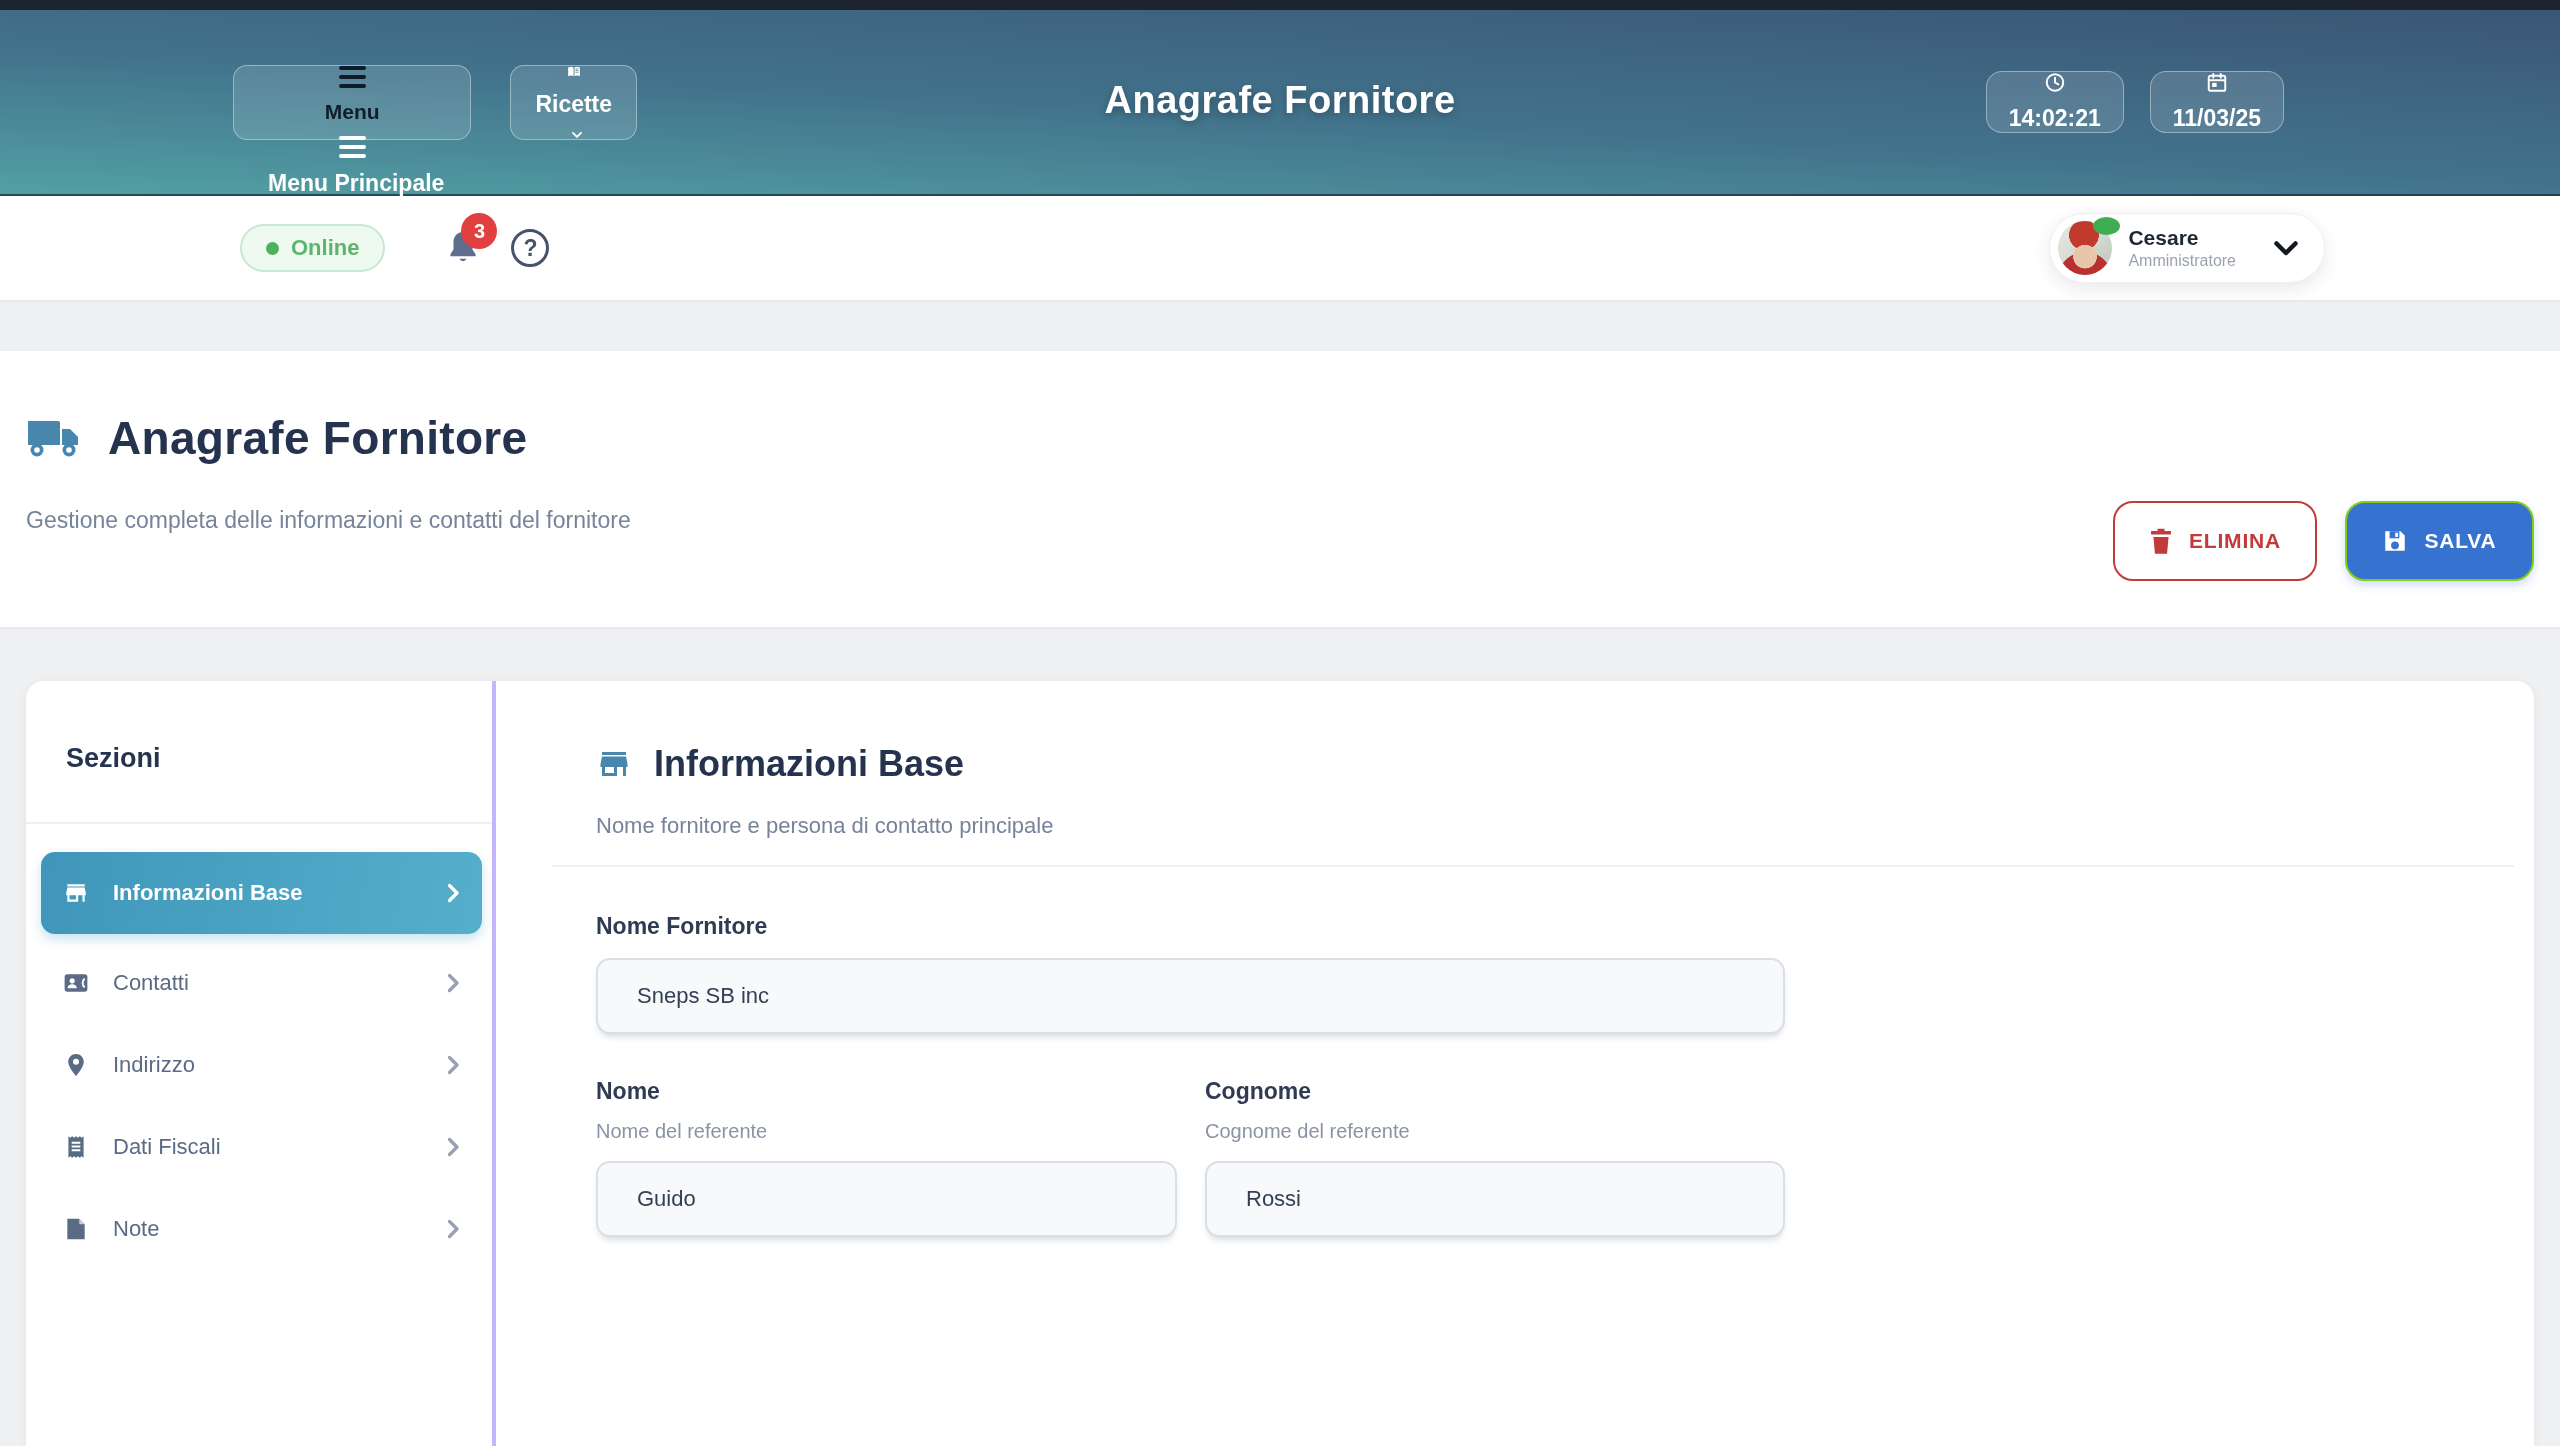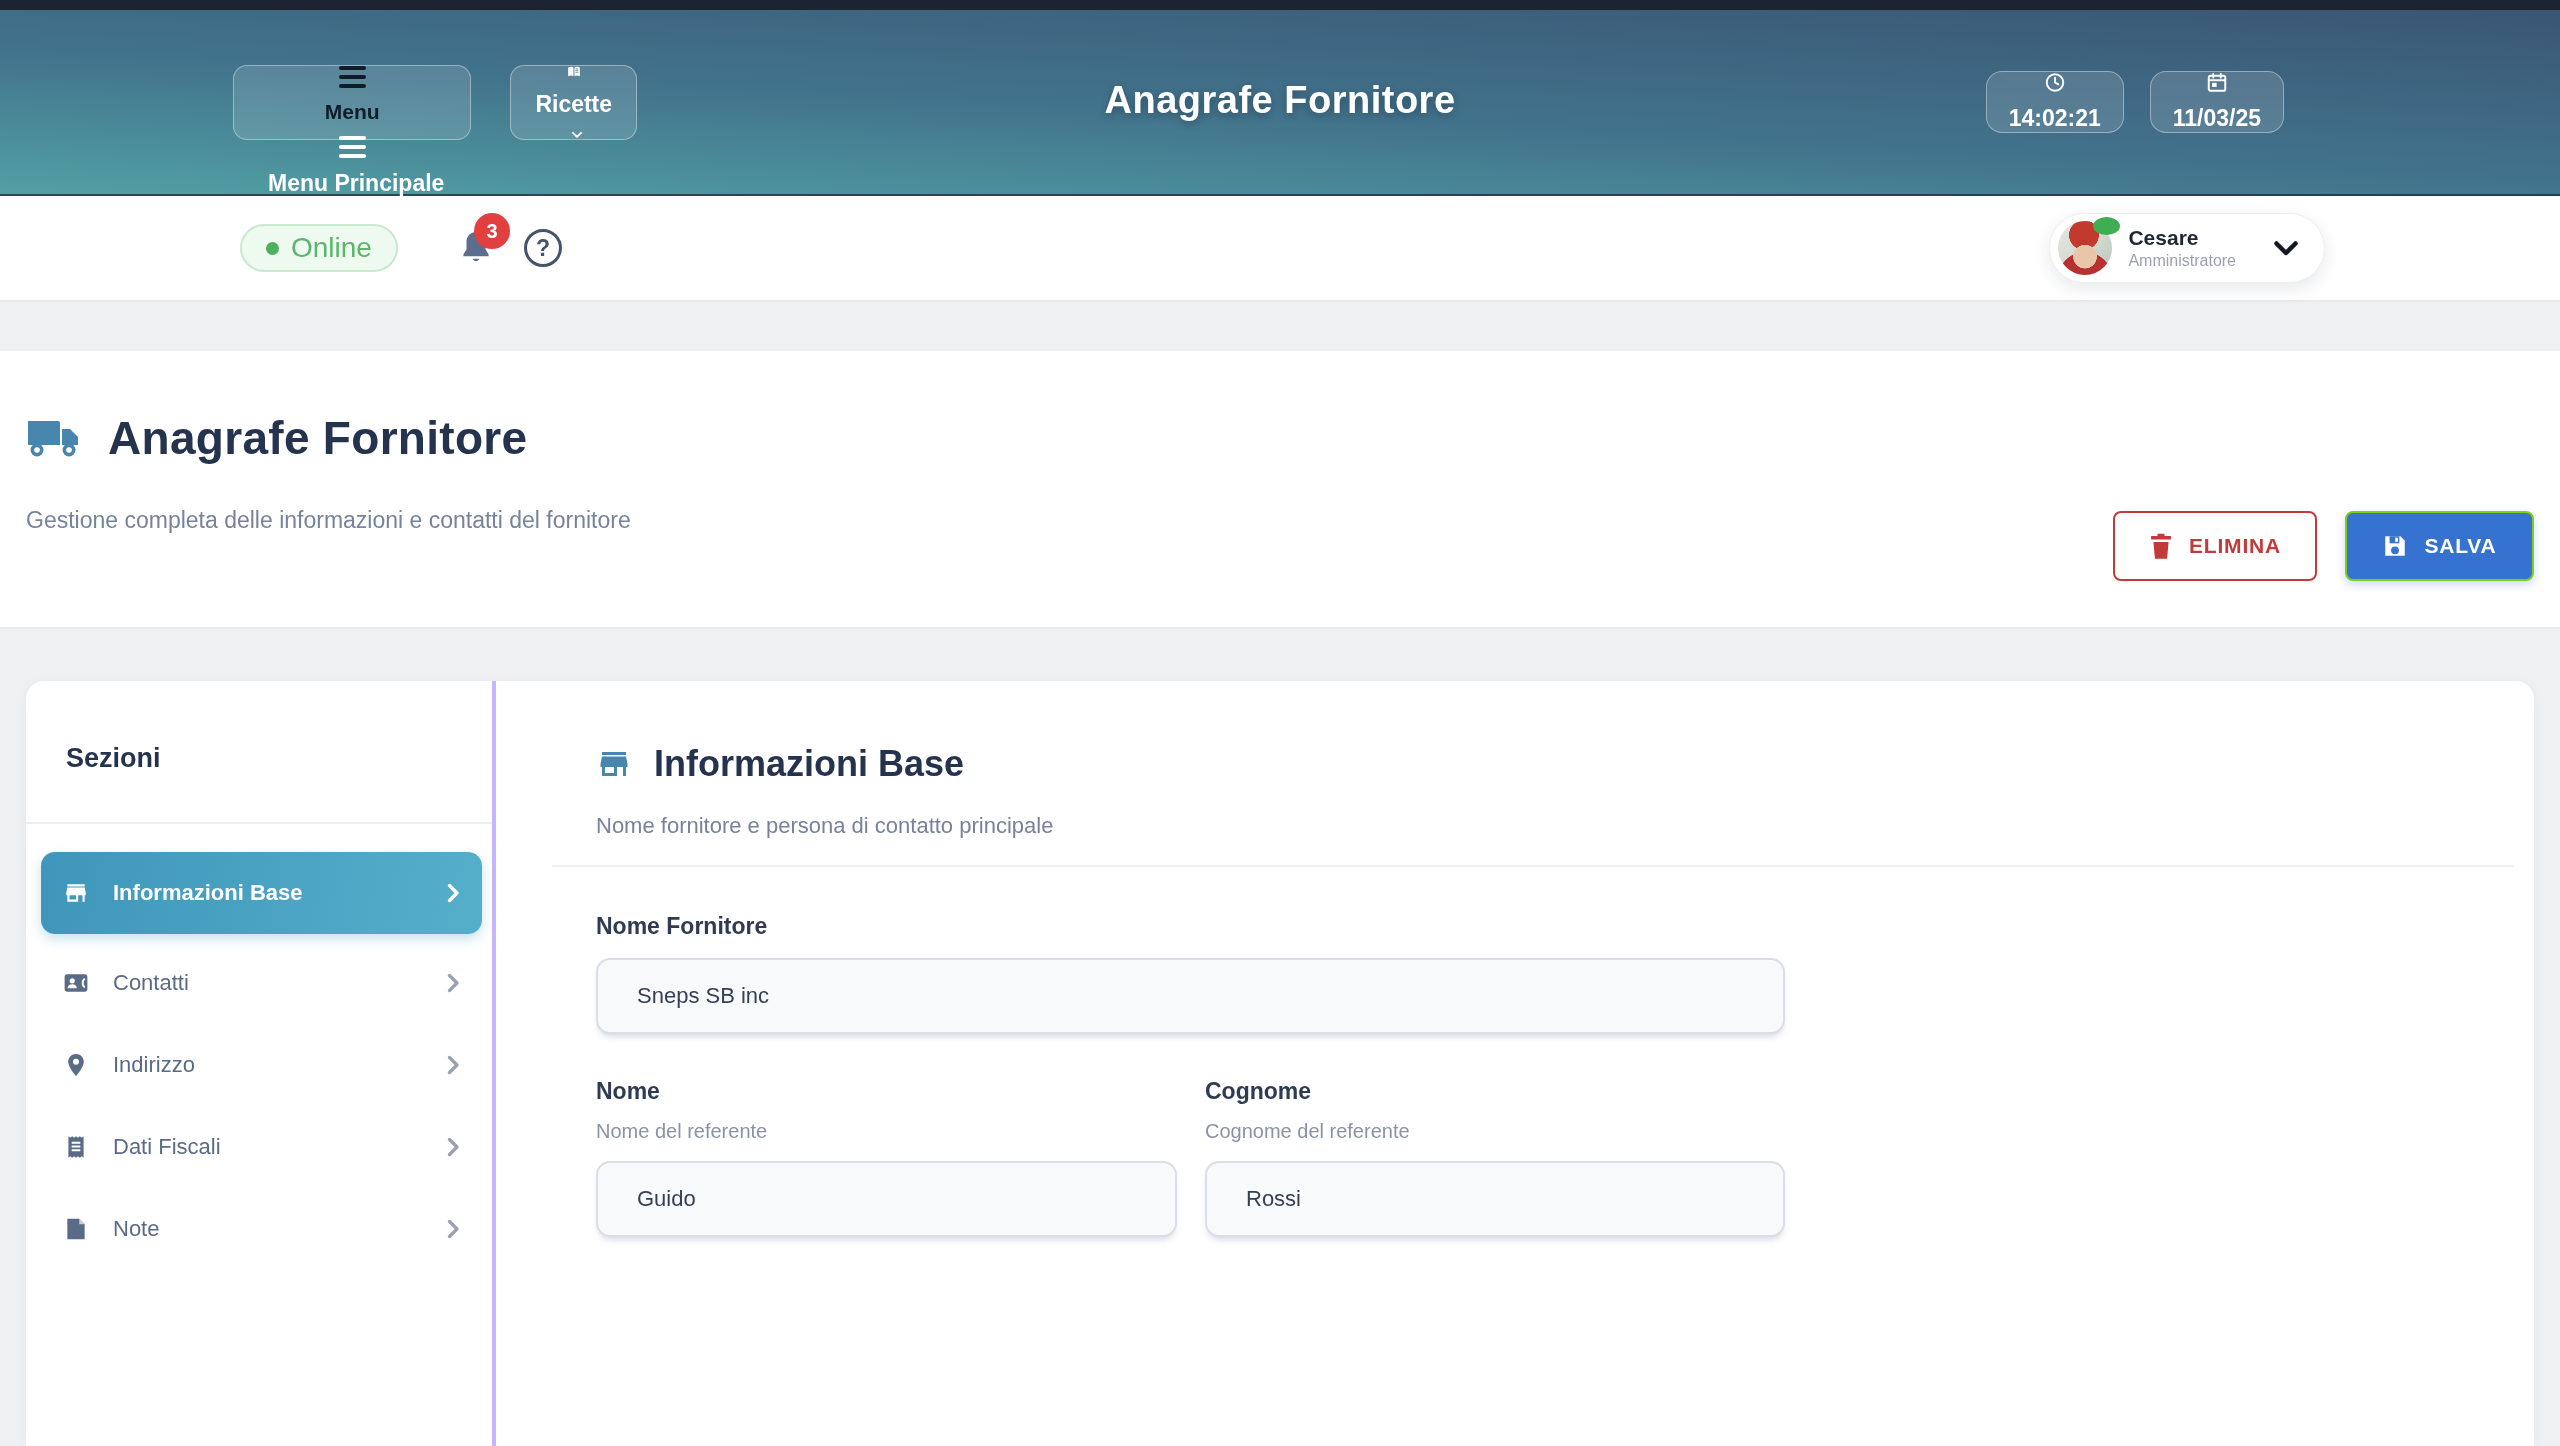--- a/index.html
+++ b/index.html
@@ -40,21 +40,21 @@
   .statusbar {
     height:106px; background:#ffffff; border-bottom:2px solid #e7e9ed;
     display:flex; align-items:center;
   }
   .online-pill {
     margin-left:240px; height:48px; padding:0 24px;
     background:#eef9f0; border:2px solid #c9e9cf; border-radius:26px;
     display:flex; align-items:center; gap:12px;
   }
   .online-dot { width:13px; height:13px; border-radius:50%; background:#4cb05c; }
-  .online-label { color:#5cb56c; font-size:28px; font-weight:400; }
+  .online-label { color:#5cb56c; font-size:22px; font-weight:700; }
   .bell-wrap { position:relative; margin-left:60px; cursor:pointer; }
   .bell-badge {
     position:absolute; top:-16px; left:16px; min-width:36px; height:36px;
     background:#e24040; border-radius:18px; color:#fff;
     font-size:20px; font-weight:700; display:flex; align-items:center; justify-content:center;
   }
   .help-circle {
     margin-left:30px; width:38px; height:38px; border:3px solid #47536b; border-radius:50%;
     color:#47536b; font-size:23px; font-weight:700;
     display:flex; align-items:center; justify-content:center; cursor:pointer;
@@ -85,21 +85,21 @@
   .gray-gap { height:49px; background:#eef0f2; }
   .page-header {
     position:relative; height:278px; background:#ffffff; border-bottom:2px solid #e8eaed;
     padding:60px 0 0 26px;
   }
   .ph-title-row { display:flex; align-items:center; gap:28px; }
   .ph-title { font-size:46px; font-weight:800; color:#25334e; letter-spacing:.3px; }
   .ph-subtitle { margin-top:42px; font-size:23px; color:#76839a; }
   .ph-actions { position:absolute; right:26px; bottom:46px; display:flex; gap:28px; }
   .btn { display:flex; align-items:center; justify-content:center; gap:16px;
-    height:70px; border-radius:8px; font-size:21px; font-weight:700; letter-spacing:.8px; cursor:pointer; }
+    height:80px; border-radius:20px; font-size:21px; font-weight:700; letter-spacing:.8px; cursor:pointer; }
   .btn-delete { width:204px; background:#fff; border:2px solid #c23a3a; color:#c23a3a; }
   .btn-save { width:189px; background:#3672cf; border:2px solid #84cc16; color:#fff;
     box-shadow:0 4px 10px rgba(54,114,207,.25); }
 
   
   .content-bg { height:492px; background:#eef0f2; padding-top:52px; }
   .card {
     margin:0 26px; height:765px; background:#fff; border-radius:18px 18px 0 0;
     box-shadow:0 2px 12px rgba(25,35,60,.05); display:flex; overflow:hidden;
   }

